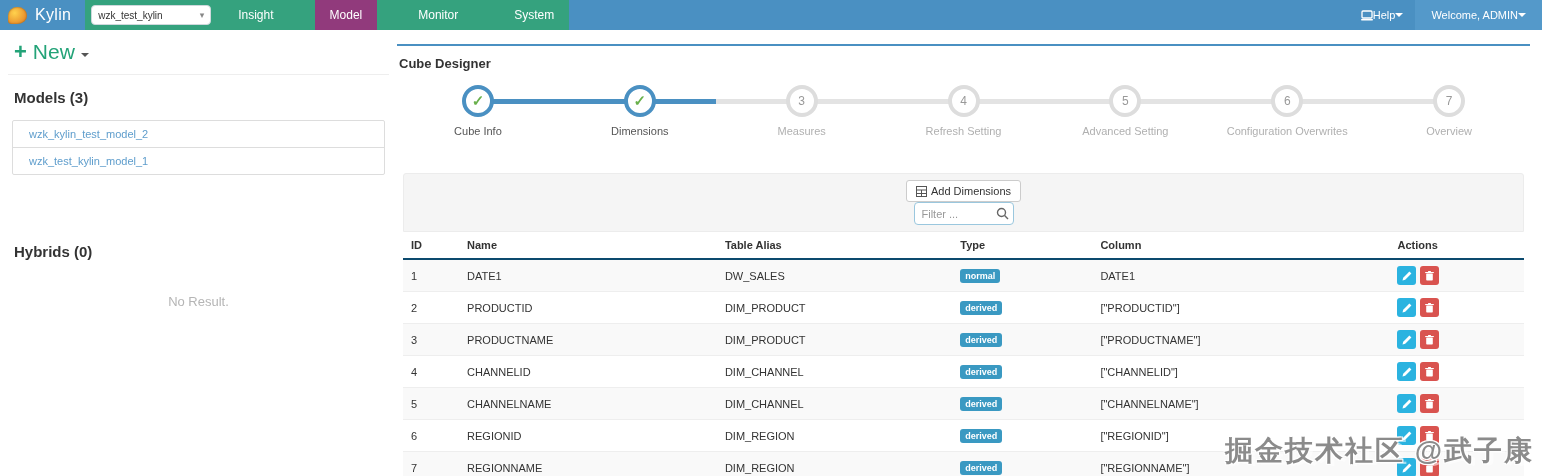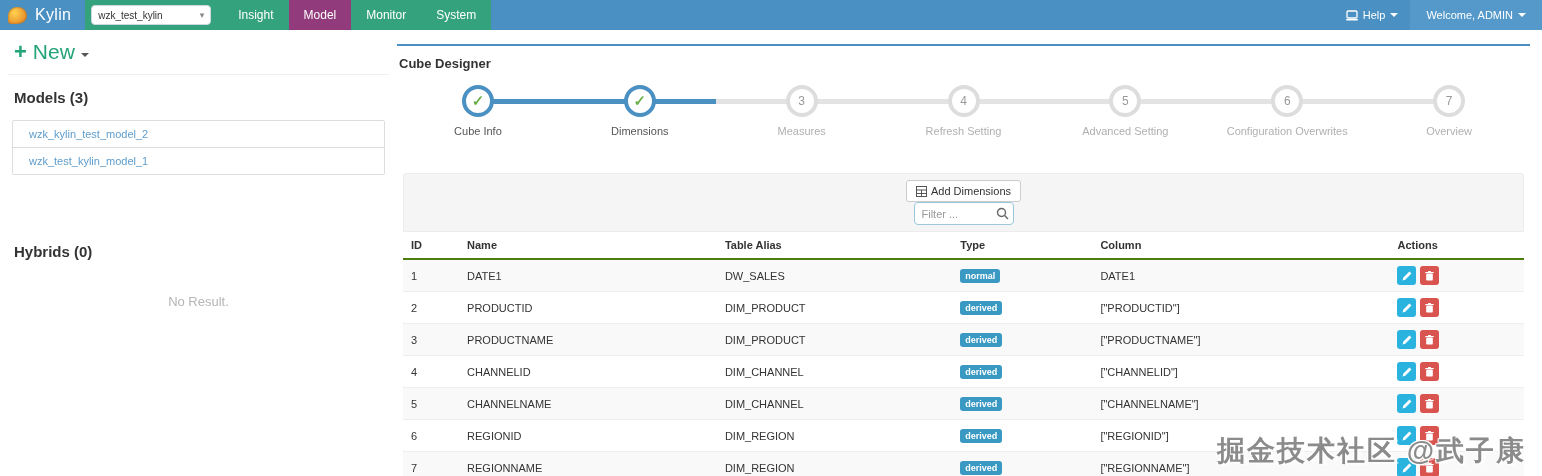--- a/index.html
+++ b/index.html
@@ -10,21 +10,21 @@
   .navbar { display:flex; height:30px; align-items:stretch; font-size:12px; }
   .nav-brand { display:flex; align-items:center; background:#4a90c2; padding:0 14px 0 8px; gap:8px; }
   .logo { width:19px; height:17px; border-radius:50% 50% 50% 20%; background:radial-gradient(circle at 35% 35%, #ffd24d, #e8912d 70%, #c2701d); box-shadow:inset 0 0 2px #9c5a12; }
   .brand-text { color:#fff; font-size:16px; letter-spacing:.3px; }
   .nav-green { display:flex; align-items:center; background:#35a27e; }
   .project-select { display:flex; align-items:center; justify-content:space-between; width:120px; height:20px; margin:0 12px 0 6px; background:#fff; border:1px solid #cfd8dc; border-radius:4px; padding:0 6px; font-size:10px; color:#333; cursor:pointer; }
   .project-caret { color:#888; font-size:9px; }
   .nav-item { color:#fff; padding:0 15px; line-height:30px; cursor:pointer; }
   .nav-item.active { background:#913a7c; }
   .nav-blue { flex:1; display:flex; align-items:stretch; justify-content:flex-end; background:#4a90c2; }
-  .nav-right { display:flex; align-items:center; color:#fff; font-size:11px; padding:0 12px; gap:5px; cursor:pointer; }
+  .nav-right { display:flex; align-items:center; color:#fff; font-size:11px; padding:0 12px; cursor:pointer; }
   .nav-right.welcome { background:#5499ca; padding:0 16px; }
   .caret-down { display:inline-block; width:0; height:0; border-left:4px solid transparent; border-right:4px solid transparent; border-top:4px solid #fff; }
   .help-icon svg { display:block; }
 
   
   .sidebar { position:absolute; left:0; top:30px; width:397px; bottom:0; padding:8px 12px; }
   .new-btn { display:flex; align-items:center; gap:6px; cursor:pointer; margin:2px 0 10px 2px; }
   .new-plus { color:#23a378; font-size:22px; font-weight:bold; line-height:20px; }
   .new-label { color:#23a378; font-size:21px; }
   .new-caret { width:0; height:0; border-left:4px solid transparent; border-right:4px solid transparent; border-top:4px solid #555; margin-top:6px; }
@@ -57,51 +57,51 @@
   
   .toolbar { display:flex; align-items:center; justify-content:space-between; background:#f5f5f5; border:1px solid #ececec; border-radius:3px 3px 0 0; margin:26px 6px 0 6px; padding:6px 10px;flex-direction:column; }
   .add-btn { display:flex; align-items:center; gap:4px; background:#fff; border:1px solid #ccc; border-radius:3px; padding:4px 9px; font-size:11px; color:#333; cursor:pointer; }
   .filter-box { position:relative; }
   .filter-input { width:100px; height:23px; border:1px solid #9ac7de; border-radius:4px; padding:0 22px 0 7px; font-size:11px; color:#333; font-family:"Liberation Sans", sans-serif; }
   .filter-input::placeholder { color:#999; }
   .search-icon { position:absolute; right:5px; top:4px; }
 
   
   .dim-table { width:calc(100% - 12px); margin:0 6px; border-collapse:collapse; font-size:11px; color:#333; }
-  .dim-table th { text-align:left; font-weight:bold; padding:7px 8px; border-bottom:2px solid #4d7c0f; }
+  .dim-table th { text-align:left; font-weight:bold; padding:7px 8px; border-bottom:2px solid #0c4a6e; }
   .dim-table td { padding:6px 8px; border-bottom:1px solid #eee; }
   .dim-table tbody tr:nth-child(odd) { background:#f9f9f9; }
   .col-id { width:5%; } .col-name { width:23%; } .col-alias { width:21%; } .col-type { width:12.5%; } .col-col { width:26.5%; } .col-act { width:12%; }
   .type-badge { display:inline-block; background:#3a99c2; color:#fff; font-size:9px; font-weight:bold; padding:2px 5px; border-radius:3px; }
   .row-actions { display:flex; gap:4px; }
   .icon-btn { width:19px; height:19px; border:none; border-radius:3px; display:flex; align-items:center; justify-content:center; cursor:pointer; }
   .icon-btn.edit { background:#2bb3e0; }
   .icon-btn.del { background:#d9534f; }
 
   
-  .watermark { position:absolute; right:16px; bottom:6px; font-size:28px; font-weight:bold; color:rgba(110,110,110,.8);
+  .watermark { position:absolute; right:8px; bottom:6px; font-size:28px; font-weight:bold; color:rgba(110,110,110,.8);
     text-shadow:-1px -1px 0 #fff, 1px -1px 0 #fff, -1px 1px 0 #fff, 1px 1px 0 #fff, 4px 2px 0 rgba(255,255,255,.55);
     letter-spacing:2px; pointer-events:none; white-space:nowrap; }
 </style>
 </head>
 <body>
 
 <div class="screen">
 
   <div class="navbar">
     <div class="nav-brand">
       <span class="logo"></span>
       <span class="brand-text">Kylin</span>
     </div>
     <div class="nav-green">
       <div class="project-select">
         <span>wzk_test_kylin</span>
         <span class="project-caret">▾</span>
       </div>
-      <div id="nav-menu" style="display:flex;">
+      <div id="nav-menu" style="display:flex;gap:26px;">
   <div class="nav-item"><span>Insight</span></div>
 
   <div class="nav-item active"><span>Model</span></div>
 
   <div class="nav-item"><span>Monitor</span></div>
 
   <div class="nav-item"><span>System</span></div>
 </div>
     </div>
     <div class="nav-blue">

